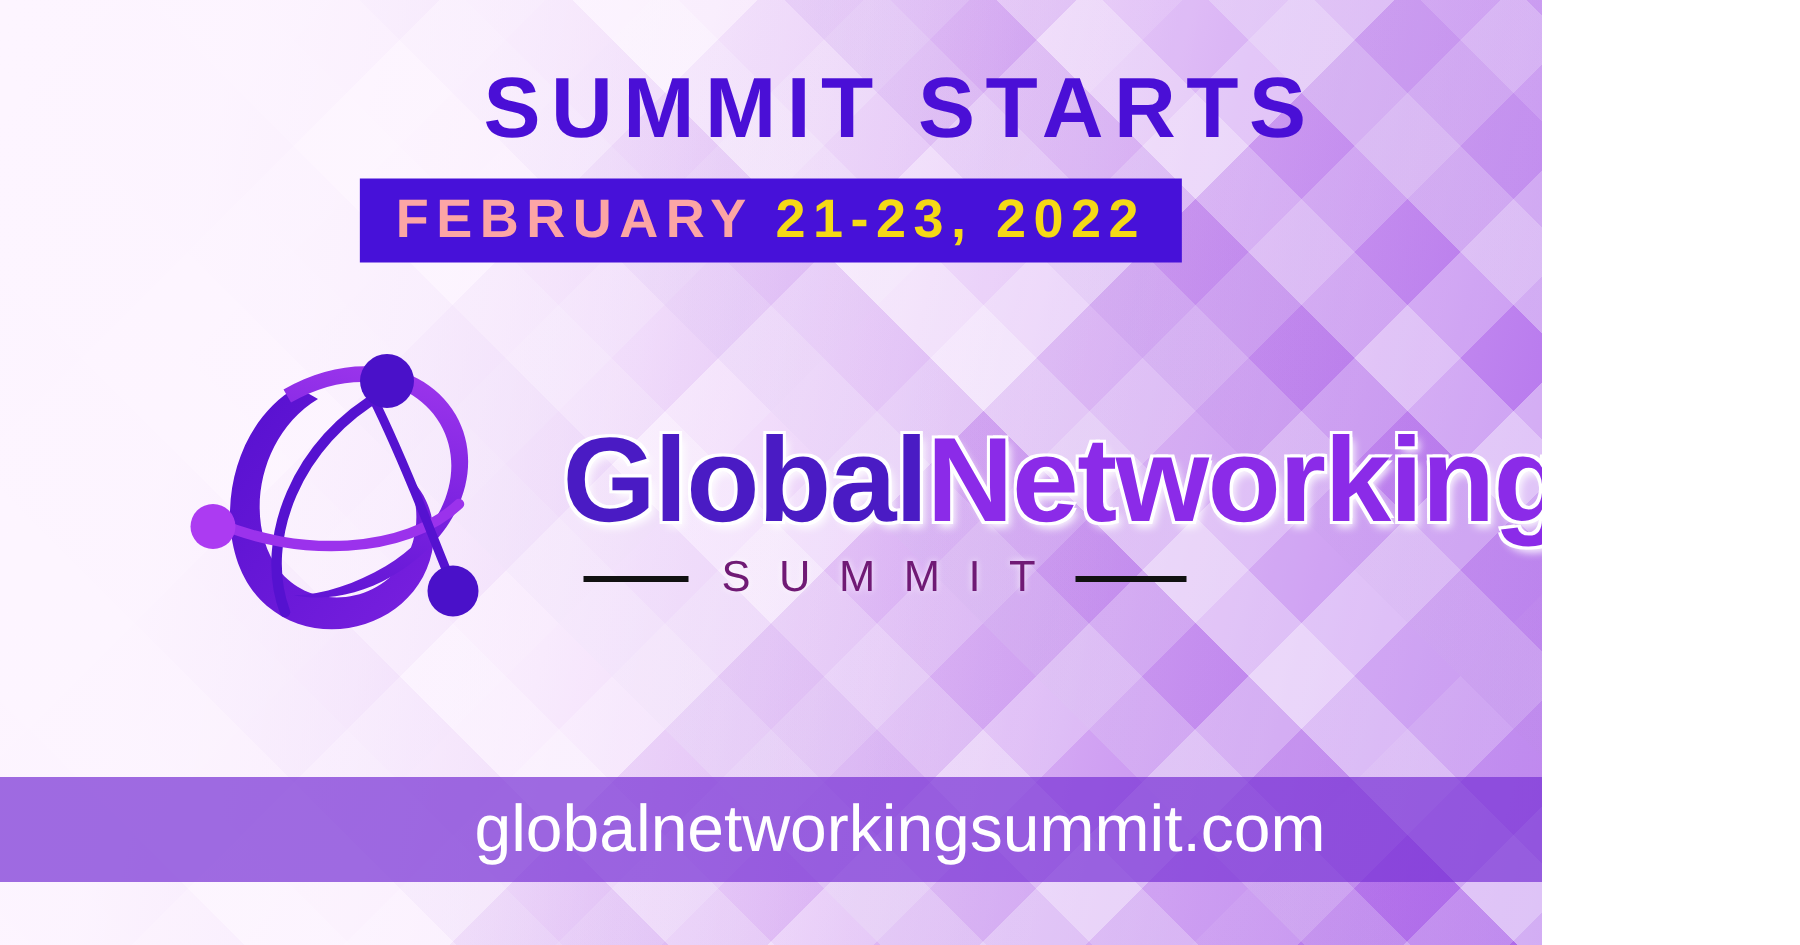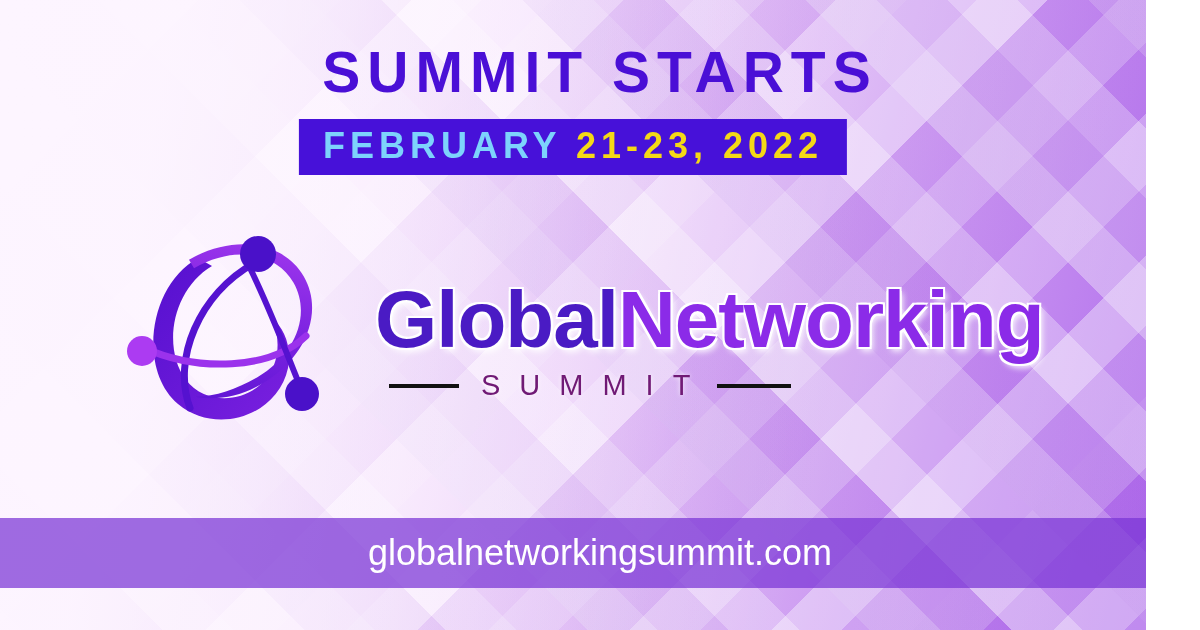--- a/index.html
+++ b/index.html
@@ -6,21 +6,21 @@
     margin: 0;
     padding: 0;
     background: #ffffff;
   }
   body {
     font-family: "Liberation Sans", sans-serif;
   }
 
   .banner {
     position: relative;
-    width: 1146px;
+    width: 1028px;
     height: 630px;
     overflow: hidden;
     background: #FBF0FD;
   }
 
   
   .bg-base {
     position: absolute;
     inset: 0;
     background: linear-gradient(105deg,
@@ -101,21 +101,21 @@
     transform: translateX(-50%);
     background: #4711D9;
     padding: 9px 24px 11px 24px;
     line-height: 1;
     white-space: nowrap;
   }
   .date-band .dtxt {
     font-size: 36px;
     font-weight: bold;
     letter-spacing: 5px;
-    color: #7dd3fc;
+    color: #fca5a5;
   }
   .date-band .dnum {
     color: #F5D916;
     text-align: center;
   }
 
   
   .lockup {
     position: absolute;
     top: 214px;
@@ -181,21 +181,21 @@
     left: 0;
     top: 518px;
     width: 1200px;
     height: 70px;
     background: rgba(122, 52, 214, 0.72);
     display: flex;
     align-items: center;
     justify-content: center;
   }
   .footer-url {
-    font-size: 36px;
+    font-size: 44px;
     color: #FFFFFF;
     letter-spacing: 0px;
     line-height: 1;
     white-space: nowrap;
   }
 </style>
 </head>
 <body>
 
 <div class="banner">

